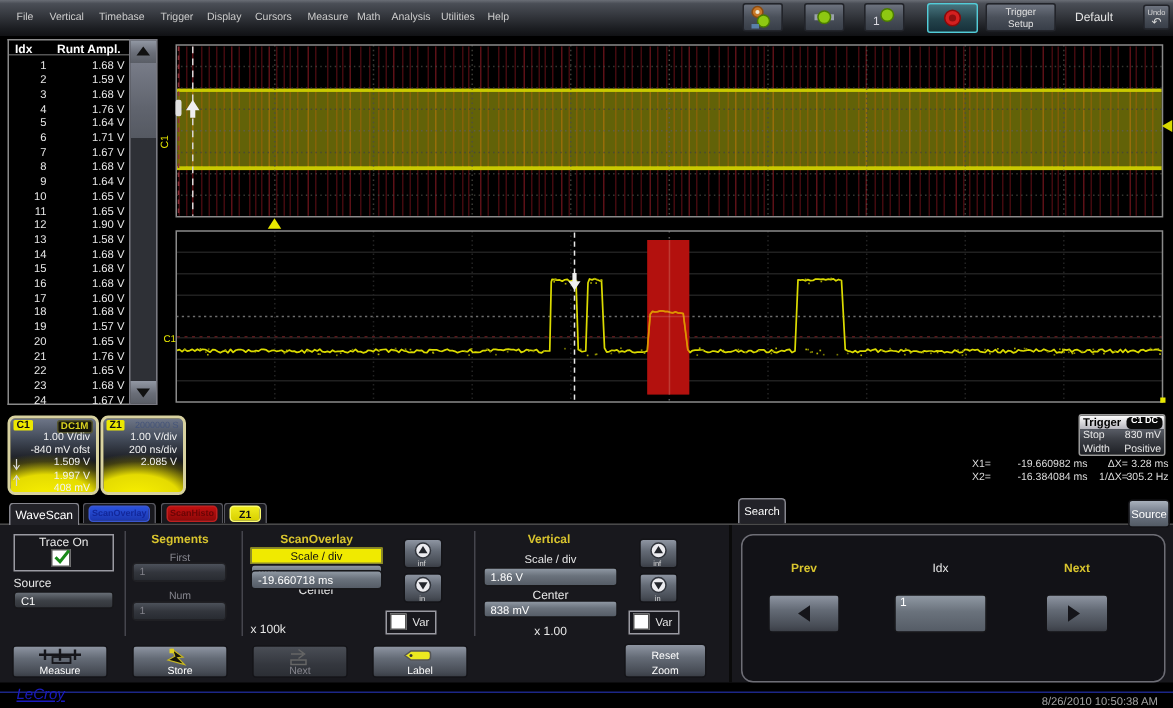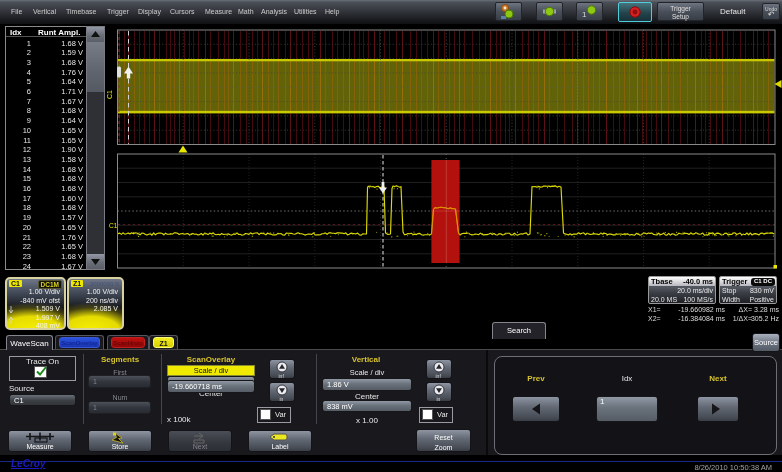--- a/index.html
+++ b/index.html
@@ -108,21 +108,21 @@
   <svg class="abs" style="left:576px;top:2px" width="27" height="19">
     <text x="6" y="14.5" font-size="8" fill="#d8d8e0">1</text>
     <circle cx="15.5" cy="8" r="4.2" fill="#8ec812" stroke="#4a7a00"></circle>
   </svg>
   <div class="tbtn" style="left:618px;top:1.5px;width:34px;height:20px;border:1px solid #52ccd8;background:linear-gradient(#47747e 0%,#24444c 55%,#16303a 100%)"></div>
   <svg class="abs" style="left:618px;top:1.5px" width="34" height="20">
     <circle cx="17" cy="10" r="5.2" fill="#d42020" stroke="#8a0a0a"></circle>
     <circle cx="17" cy="10" r="2.4" fill="#901010"></circle>
   </svg>
   <div class="tbtn" style="left:657px;top:2px;width:47px;height:19px;color:#e0e0e0;font-size:6.5px;text-align:center;line-height:8.5px;padding-top:1.5px">Trigger<br>Setup</div>
-  <span class="abs" style="left:720px;top:7px;width:46px;color:#e4e4e4;font-size:8px;text-align:left">Default</span>
+  <span class="abs" style="left:696px;top:7px;width:46px;color:#e4e4e4;font-size:8px;text-align:right">Default</span>
   <div class="tbtn" style="left:762px;top:3px;width:18px;height:17px;color:#d8d8d8;font-size:5px;text-align:center;line-height:6px;padding-top:2px">Undo<br><span style="font-size:8px">↶</span></div>
 </div>
 
 <div id="tbl" class="abs">
   <div id="tblhead">
         <span style="position:absolute;left:4px;top:1px">Idx</span>
         <span style="position:absolute;left:32px;top:1px">Runt Ampl.</span>
       </div>
   <div style="position:absolute;left:0;top:11px;width:100%">
 <div class="trow">
@@ -778,31 +778,20 @@
     <path d="M3,1 v7 M1,5 l2,3 l2,-3" stroke="#d8d8d8" stroke-width="0.8" fill="none"></path>
     <path d="M3,12 v7 M1,15 l2,-3 l2,3" stroke="#d8d8d8" stroke-width="0.8" fill="none"></path>
   </svg>
 </div>
 <div class="chbox" style="left:67px;width:57px">
   <span class="badge">Z1</span>
   <span style="position:absolute;right:3px;top:2px;font-size:6px;color:#44547a">2000000 S</span>
   <div class="chtxt" style="top:9px">1.00 V/div<br>200 ns/div<br>2.085 V</div>
 </div>
 
-<div class="ibox" style="left:648px;width:68px">
-  <div class="ihead">
-        <span style="position:absolute;left:2px">Tbase</span>
-        <span style="position:absolute;right:2px">-40.0 ms</span>
-      </div>
-  <div class="irow" style="top:10px;text-align:right"><span style="padding-right:2px">20.0 ms/div</span></div>
-  <div class="irow" style="top:19px">
-        <span style="position:absolute;left:2px">20.0 MS</span>
-        <span style="position:absolute;right:2px">100 MS/s</span>
-      </div>
-</div>
 <div class="ibox" style="left:719px;width:58px">
   <div class="ihead">
         <span style="position:absolute;left:2px">Trigger</span>
         <span style="position:absolute;right:1px;top:0.5px;background:#0a0a0a;color:#fff;border-radius:3px;padding:0 3px;font-size:6px;height:8px;font-weight:bold">C1 DC</span>
       </div>
   <div class="irow" style="top:10px">
         <span style="position:absolute;left:2px">Stop</span>
         <span style="position:absolute;right:2px">830 mV</span>
       </div>
   <div class="irow" style="top:19px">
@@ -826,21 +815,21 @@
 <div id="dlgbg" class="abs"></div>
 <div class="abs" style="left:486px;top:350px;width:2px;height:105px;background:#0a0a0a"></div>
 
 <div class="tab" style="left:6px;width:47px;line-height:15px">WaveScan</div>
 <div class="abs" style="left:55px;top:335px;width:49px;height:14px;background:#18181d;border:1px solid #55555d;border-bottom:none;border-radius:3px 3px 0 0"></div>
 <div class="abs" style="left:107px;top:335px;width:42px;height:14px;background:#18181d;border:1px solid #55555d;border-bottom:none;border-radius:3px 3px 0 0"></div>
 <div class="abs" style="left:149px;top:335px;width:29px;height:14px;background:#18181d;border:1px solid #55555d;border-bottom:none;border-radius:3px 3px 0 0"></div>
 <div class="pill" style="left:59px;width:41px;background:linear-gradient(#2a52dc,#1a36b0);border:1px solid #3a56d0;color:#12279a;font-weight:bold">ScanOverlay</div>
 <div class="pill" style="left:111px;width:34px;background:linear-gradient(#c01010,#8e0808);border:1px solid #c02020;color:#6a0505;font-weight:bold">ScanHisto</div>
 <div class="pill" style="left:153px;width:21px;background:linear-gradient(#f0ec20,#d8d000);border:1px solid #fafa70;color:#111;font-weight:bold;font-size:7px">Z1</div>
-<div class="tab" style="left:492px;top:322px;width:54px;height:17px;text-align:center;line-height:16px;font-size:7.5px">Search</div>
+<div class="tab" style="left:492px;top:332px;width:32px;height:17px;text-align:center;line-height:16px;font-size:7.5px">Search</div>
 <div class="btn" style="left:752px;top:333px;width:28px;height:19px;line-height:18px;font-size:7.5px;background:linear-gradient(#a8b0bc,#6a7280 55%,#525a64)">Source</div>
 
 <div class="abs" style="left:9px;top:356px;width:67px;height:25px;border:1px solid #9a9aa2"></div>
 <span class="wlabel" style="left:9px;top:357px;width:67px;text-align:center">Trace On</span>
 <div class="cb" style="left:34px;top:366px;width:13px;height:12px"></div>
 <svg class="abs" style="left:34px;top:364px" width="15" height="15">
       <path d="M3,7.5 L6,10.5 L12,3" fill="none" stroke="#1a8a1a" stroke-width="2"></path>
     </svg>
 <span class="wlabel" style="left:9px;top:384px;width:67px;text-align:left">Source</span>
 <div class="field" style="left:9px;top:394px;width:67px;height:12px;line-height:11px;background:linear-gradient(#6a7078,#3c4046 55%,#32353a)">C1</div>
@@ -937,16 +926,16 @@
 <svg class="abs" style="left:512px;top:396px" width="48" height="26">
       <polygon points="20,13 28,7.5 28,18.5" fill="#15151a"></polygon>
     </svg>
 <div class="field" style="left:596px;top:396px;width:62px;height:26px;padding-left:3px;font-size:8px">1</div>
 <div class="btn" style="left:697px;top:396px;width:42px;height:26px"></div>
 <svg class="abs" style="left:697px;top:396px" width="42" height="26">
       <polygon points="23,13 15,7.5 15,18.5" fill="#15151a"></polygon>
     </svg>
 
 <div class="abs" style="left:0;top:460.5px;width:782px;height:1.5px;background:#1c2687"></div>
-<span class="abs" style="left:11px;top:458px;font-size:10px;font-weight:bold;font-style:italic;color:#1b1bc0;text-decoration:underline">LeCroy</span>
+<span class="abs" style="left:11px;top:458px;font-size:10px;font-weight:normal;font-style:italic;color:#1b1bc0;text-decoration:underline">LeCroy</span>
 <span class="abs" style="left:632px;top:463px;width:140px;font-size:7.5px;color:#a2a2a2;text-align:right">8/26/2010 10:50:38 AM</span>
 
 </div>
 
 </body></html>

